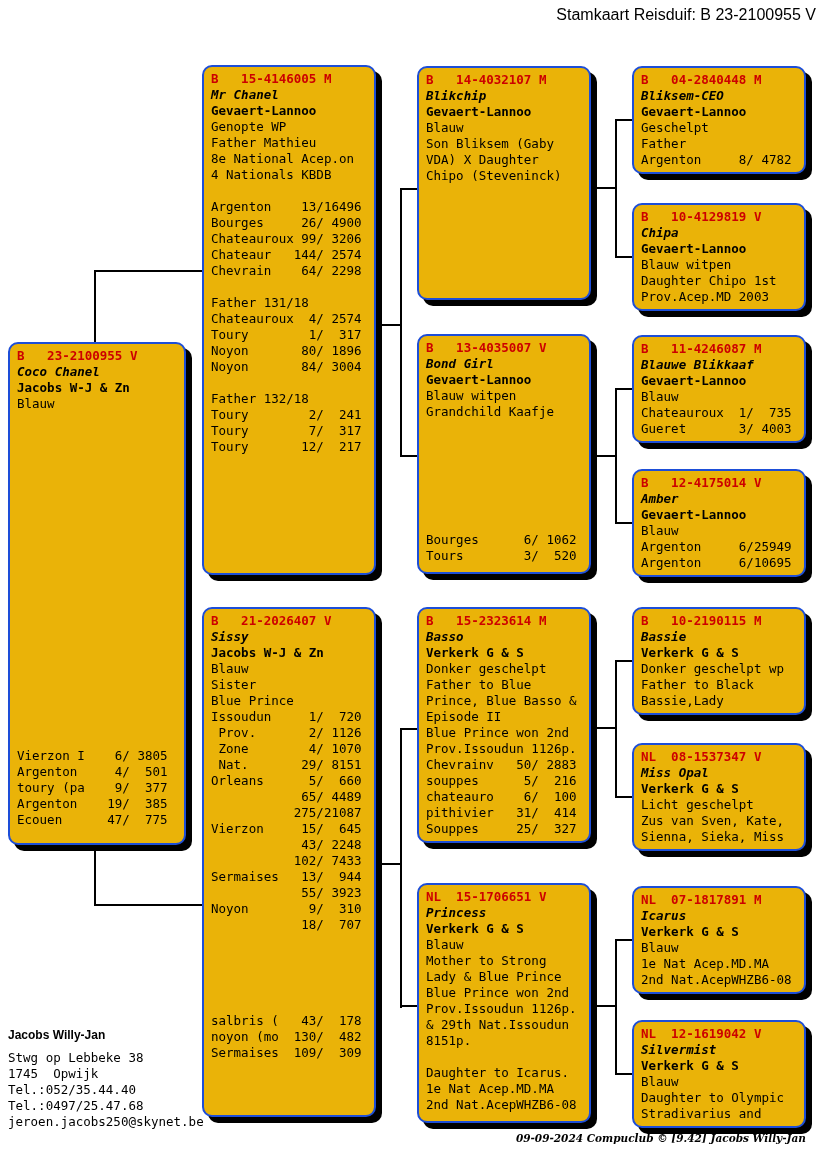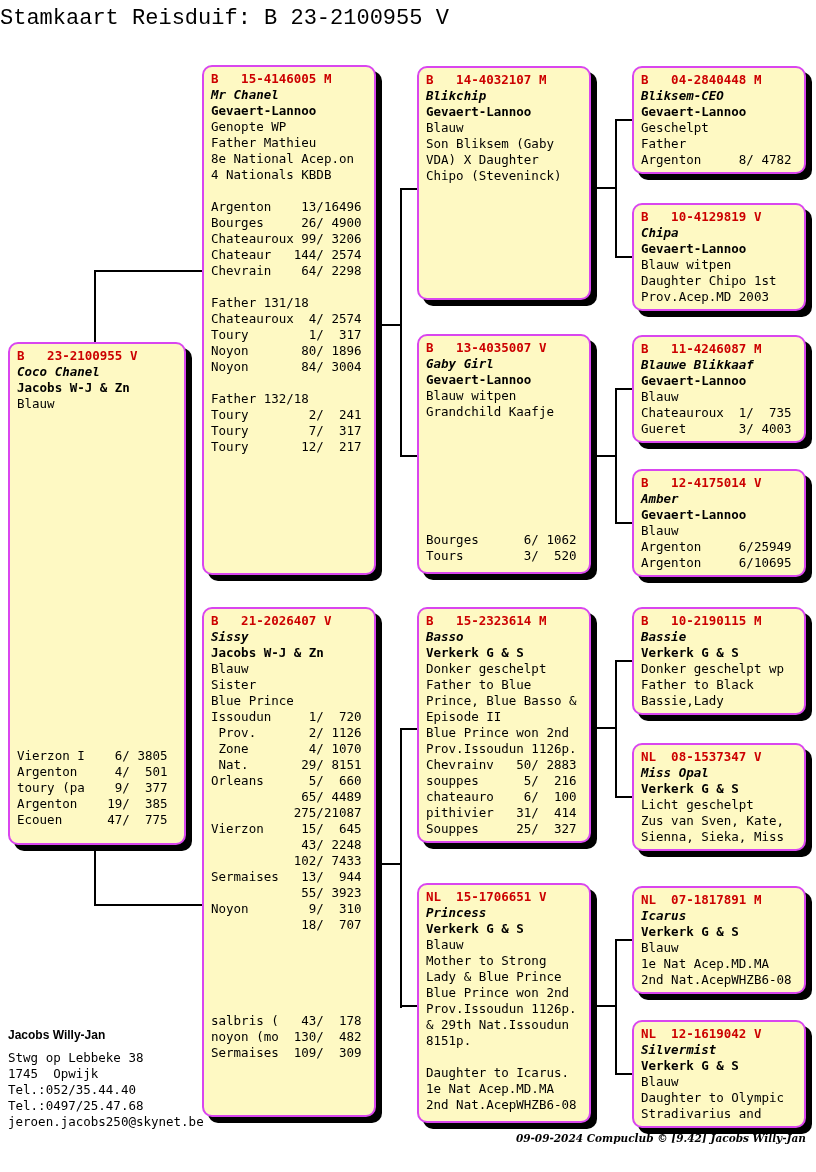--- a/index.html
+++ b/index.html
@@ -1,25 +1,25 @@
 <!DOCTYPE html>
 <html><head>
 <meta charset="utf-8">
 <style>
   html,body { margin:0; padding:0; background:#fff; }
   .page {
     position:relative; width:816px; height:1172px; background:#ffffff;
     font-family:"DejaVu Sans Mono", monospace; color:#000; overflow:hidden;
   }
   .title {
-    position:absolute; top:6px; left:0; width:100%; text-align:left;
-    font-family:Liberation Mono, monospace; font-size:22px; color:#000;
+    position:absolute; top:6px; left:0; width:100%; text-align:right;
+    font-family:Liberation Sans, sans-serif; font-size:16px; color:#000;
   }
   .pbox {
-    position:absolute; background:#fef9c3; border:2px solid #d946ef; border-radius:10px;
+    position:absolute; background:#eab308; border:2px solid #1d4ed8; border-radius:10px;
     box-shadow:6px 6px 0 #000; padding:4px 7px; box-sizing:border-box;
     font-size:12.5px; line-height:16px; white-space:pre; overflow:hidden; z-index:2;
   }
   .pbox .ring { color:#cc0000; font-weight:bold; white-space:pre; }
   .pbox .name { font-weight:bold; font-style:italic; white-space:pre; }
   .pbox .loft { font-weight:bold; white-space:pre; }
   .pbox .body { white-space:pre; }
   .line { position:absolute; background:#000; z-index:1; }
   .contact { position:absolute; left:8px; top:1028px; }
   .contact-name {
@@ -139,21 +139,21 @@
 
 
 
 salbris (   43/  178
 noyon (mo  130/  482
 Sermaises  109/  309</div></div>
   <div class="pbox" style="left:417px;top:66px;width:174px;height:234px"><div class="ring">B   14-4032107 M</div><div class="name">Blikchip</div><div class="loft">Gevaert-Lannoo</div><div class="body">Blauw
 Son Bliksem (Gaby
 VDA) X Daughter
 Chipo (Steveninck)</div></div>
-  <div class="pbox" style="left:417px;top:334px;width:174px;height:240px"><div class="ring">B   13-4035007 V</div><div class="name">Gaby Girl</div><div class="loft">Gevaert-Lannoo</div><div class="body">Blauw witpen
+  <div class="pbox" style="left:417px;top:334px;width:174px;height:240px"><div class="ring">B   13-4035007 V</div><div class="name">Bond Girl</div><div class="loft">Gevaert-Lannoo</div><div class="body">Blauw witpen
 Grandchild Kaafje
 
 
 
 
 
 
 
 Bourges      6/ 1062
 Tours        3/  520</div></div>

